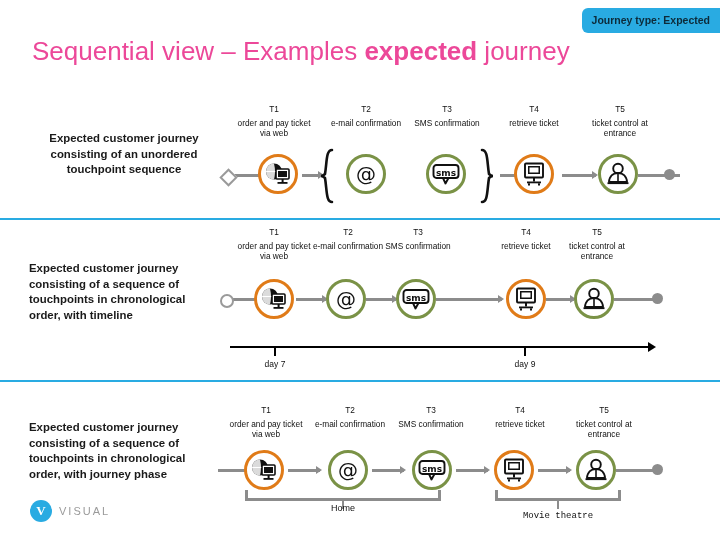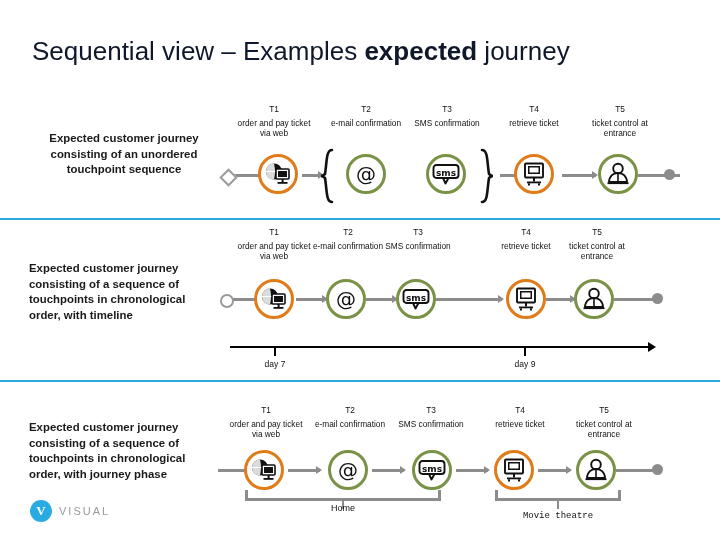--- a/index.html
+++ b/index.html
@@ -17,21 +17,21 @@
     position:absolute;right:0;top:8px;
     background:#29ABE2;color:#0d2b3a;
     font-size:10.5px;font-weight:bold;
     padding:6px 10px 7px 10px;
     border-radius:6px 0 0 6px;
     letter-spacing:0px;
     white-space:nowrap;
   }
   .title{
     position:absolute;left:32px;top:36px;
-    font-size:26px;color:#0f172a;
+    font-size:26px;color:#ec4899;
     white-space:nowrap;
     font-weight:normal;
     text-align:right;
   }
   .title b{font-weight:bold;}
 
   
   .divider{position:absolute;left:0;width:720px;height:2px;background:#29ABE2;}
   .divider.d1{top:218px;}
   .divider.d2{top:380px;}
@@ -116,20 +116,21 @@
     display:flex;align-items:center;justify-content:center;
     font-family:"Liberation Serif", serif;
   }
   .logo-txt{font-size:11px;color:#9a9a9a;letter-spacing:2px;}
 </style>
 </head>
 <body>
 
 <div class="stage">
 
+  <div class="badge">Journey type: Expected</div>
 
   <div class="title">
     <span>Sequential view – Examples </span><b>expected</b><span> journey</span>
   </div>
 
   <div class="divider d1"></div>
   <div class="divider d2"></div>
 
   <div class="desc r1">Expected customer journey consisting of an unordered touchpoint sequence</div>
   <div class="desc r2">Expected customer journey consisting of a sequence of touchpoints in chronological order, with timeline</div>

